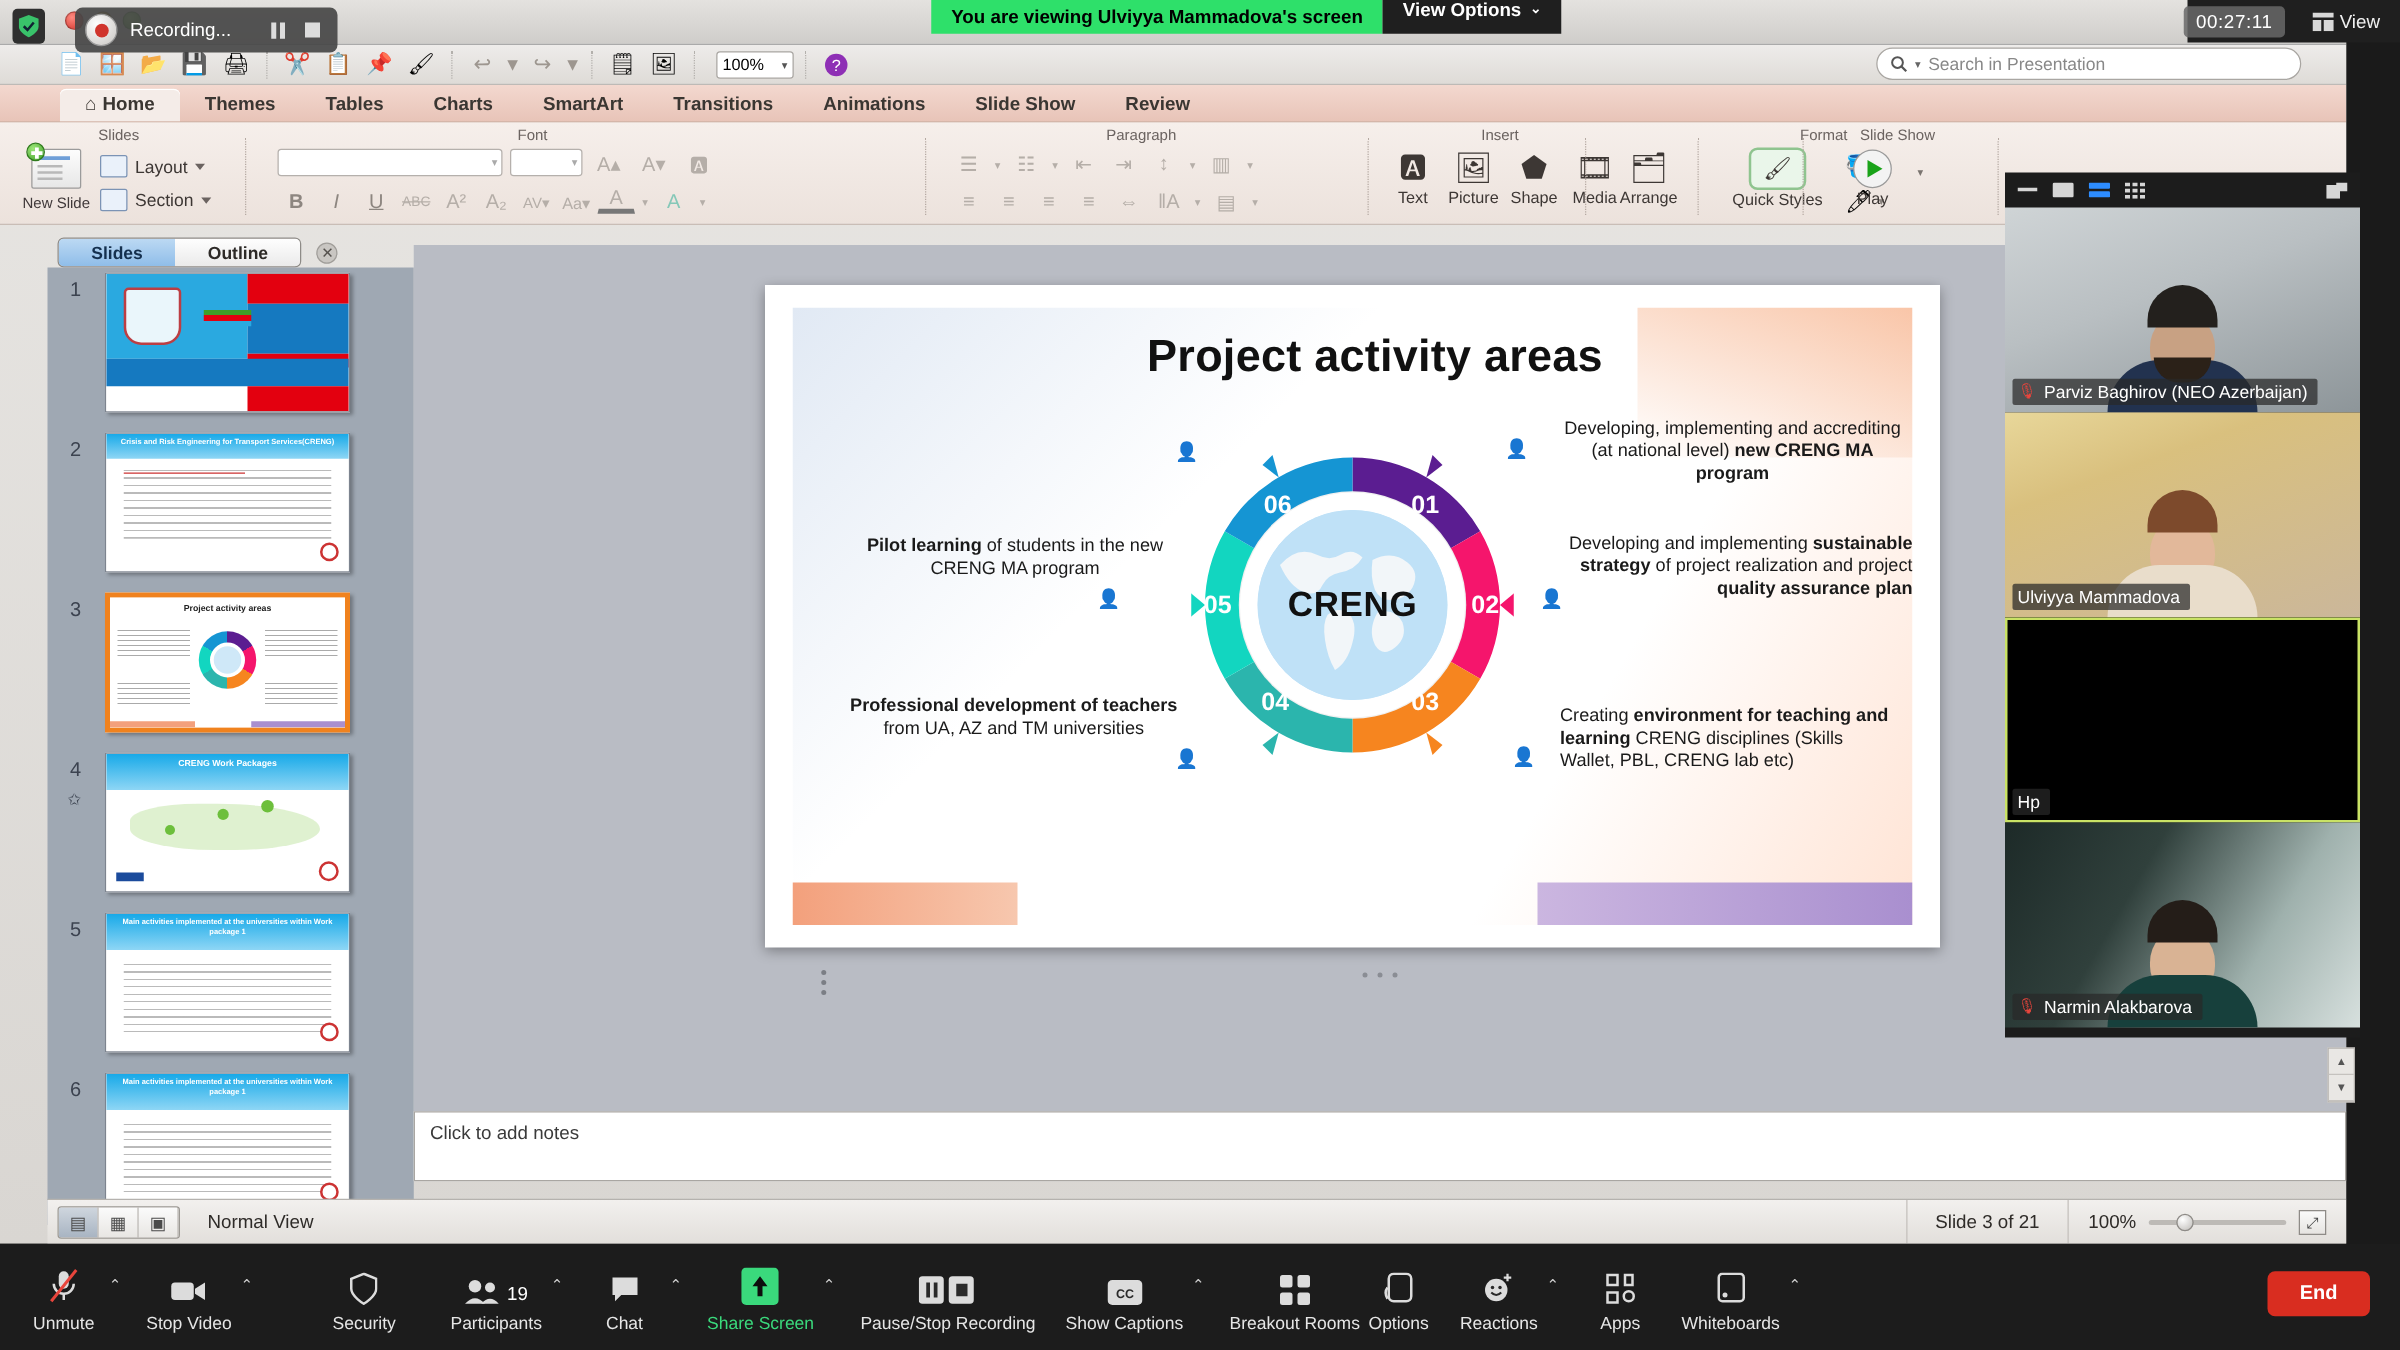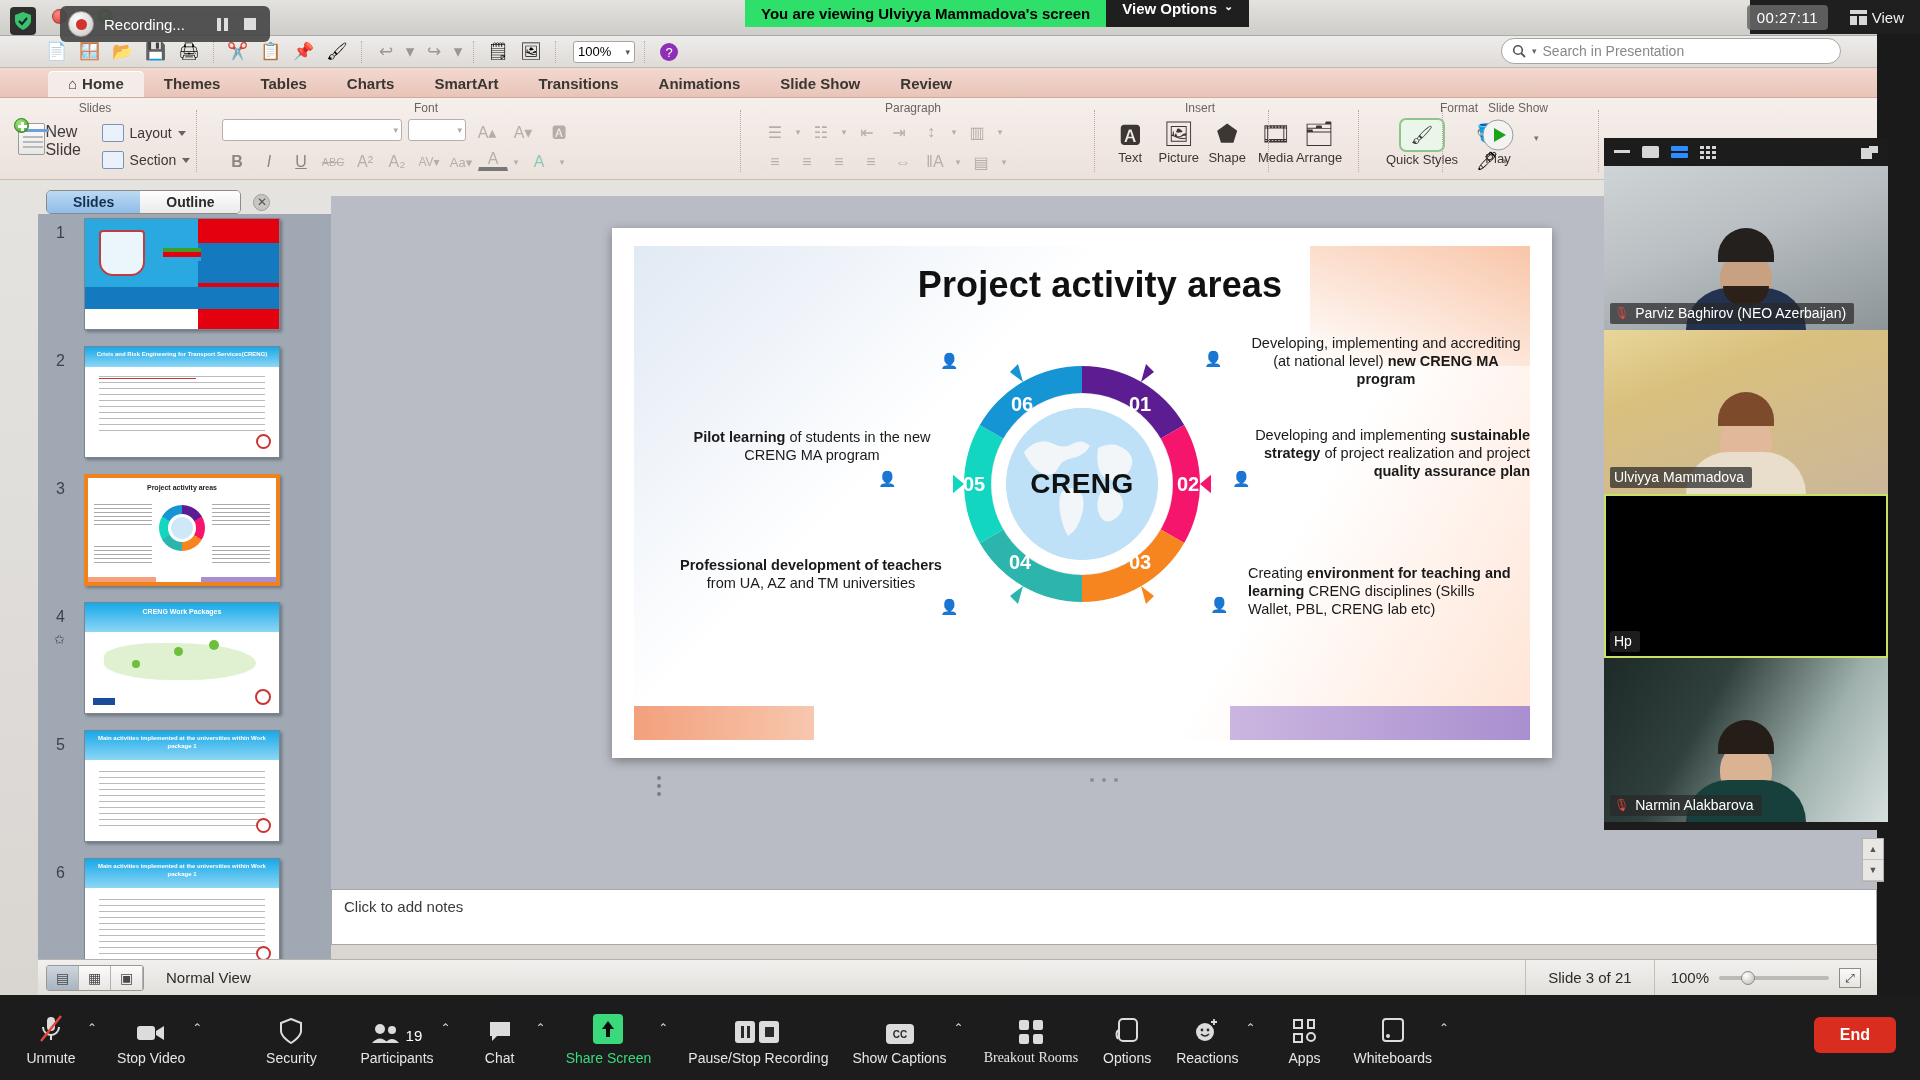--- a/index.html
+++ b/index.html
@@ -89,21 +89,21 @@
   .ribbon-right { position:absolute; right: 12px; bottom: 4px; display:flex; gap: 12px; font-size: 14px; color:#5b5551;}
 
   
   .ribbon { position:absolute; left:0; top:98px; width:100%; height:82px;
     background: linear-gradient(#f6efeb,#ece2dc); border-bottom: 1px solid #c9bdb6;}
   .rgroup { position:absolute; top:0; height:82px; }
   .rg-title { text-align:center; font-size: 12px; color:#6b6360; padding-top:3px; }
   .rg-sep { position:absolute; top: 12px; height: 62px; border-left: 1px dotted #b5a9a2; }
   .grayico { color:#9d968f; }
 
-  .newslide { display:flex; flex-direction:row; align-items:center; font-size:16px; color:#40393a;justify-content:flex-end;}
+  .newslide { display:flex; flex-direction:column; align-items:center; font-size:12px; color:#40393a;justify-content:flex-end;}
   .slide-ico { width: 40px; height: 32px; background: linear-gradient(#fdfdfd,#e7e7e7);
     border:1px solid #9b9b9b; border-radius:2px; position:relative;}
   .slide-ico:before{content:"";position:absolute;left:4px;top:5px;width:26px;height:3px;background:#6f9fd8;}
   .slide-ico:after{content:"";position:absolute;left:4px;top:12px;width:20px;height:2px;
     background:#b9b9b9; box-shadow:0 5px 0 #b9b9b9, 0 10px 0 #b9b9b9;}
   .plus-badge{position:absolute;left:-5px;top:-6px;width:15px;height:15px;border-radius:50%;
     background: radial-gradient(circle at 35% 30%, #9ee87a, #3f9e28); border:1px solid #2f7a1d;}
   .plus-badge:before{content:"";position:absolute;left:6px;top:3px;width:3px;height:9px;background:#fff;}
   .plus-badge:after{content:"";position:absolute;left:3px;top:6px;width:9px;height:3px;background:#fff;}
 
@@ -873,21 +873,21 @@
             <div class="zicon">
               <svg width="28" height="20" viewBox="0 0 28 20">
                 <rect width="28" height="20" rx="4" fill="#dcdcdc"></rect>
                 <text x="14" y="14" font-size="10" font-weight="bold" text-anchor="middle" fill="#2a2a2a" font-family="Liberation Sans">CC</text>
               </svg>
             </div>
             <div class="zlabel">Show Captions</div>
           </div>
           <div class="zchev">⌃</div>
         </div>
-        <div class="zcluster" style="margin-right: 18px; font-family: Liberation Serif, serif;">
+        <div class="zcluster" style="">
           <div class="zitem">
             <div class="zicon">
               <svg width="24" height="24" viewBox="0 0 24 24">
                 <g fill="#dcdcdc">
                   <rect width="10" height="10" rx="2"></rect>
                   <rect x="14" width="10" height="10" rx="2"></rect>
                   <rect y="14" width="10" height="10" rx="2"></rect>
                   <rect x="14" y="14" width="10" height="10" rx="2"></rect>
                 </g>
               </svg>

